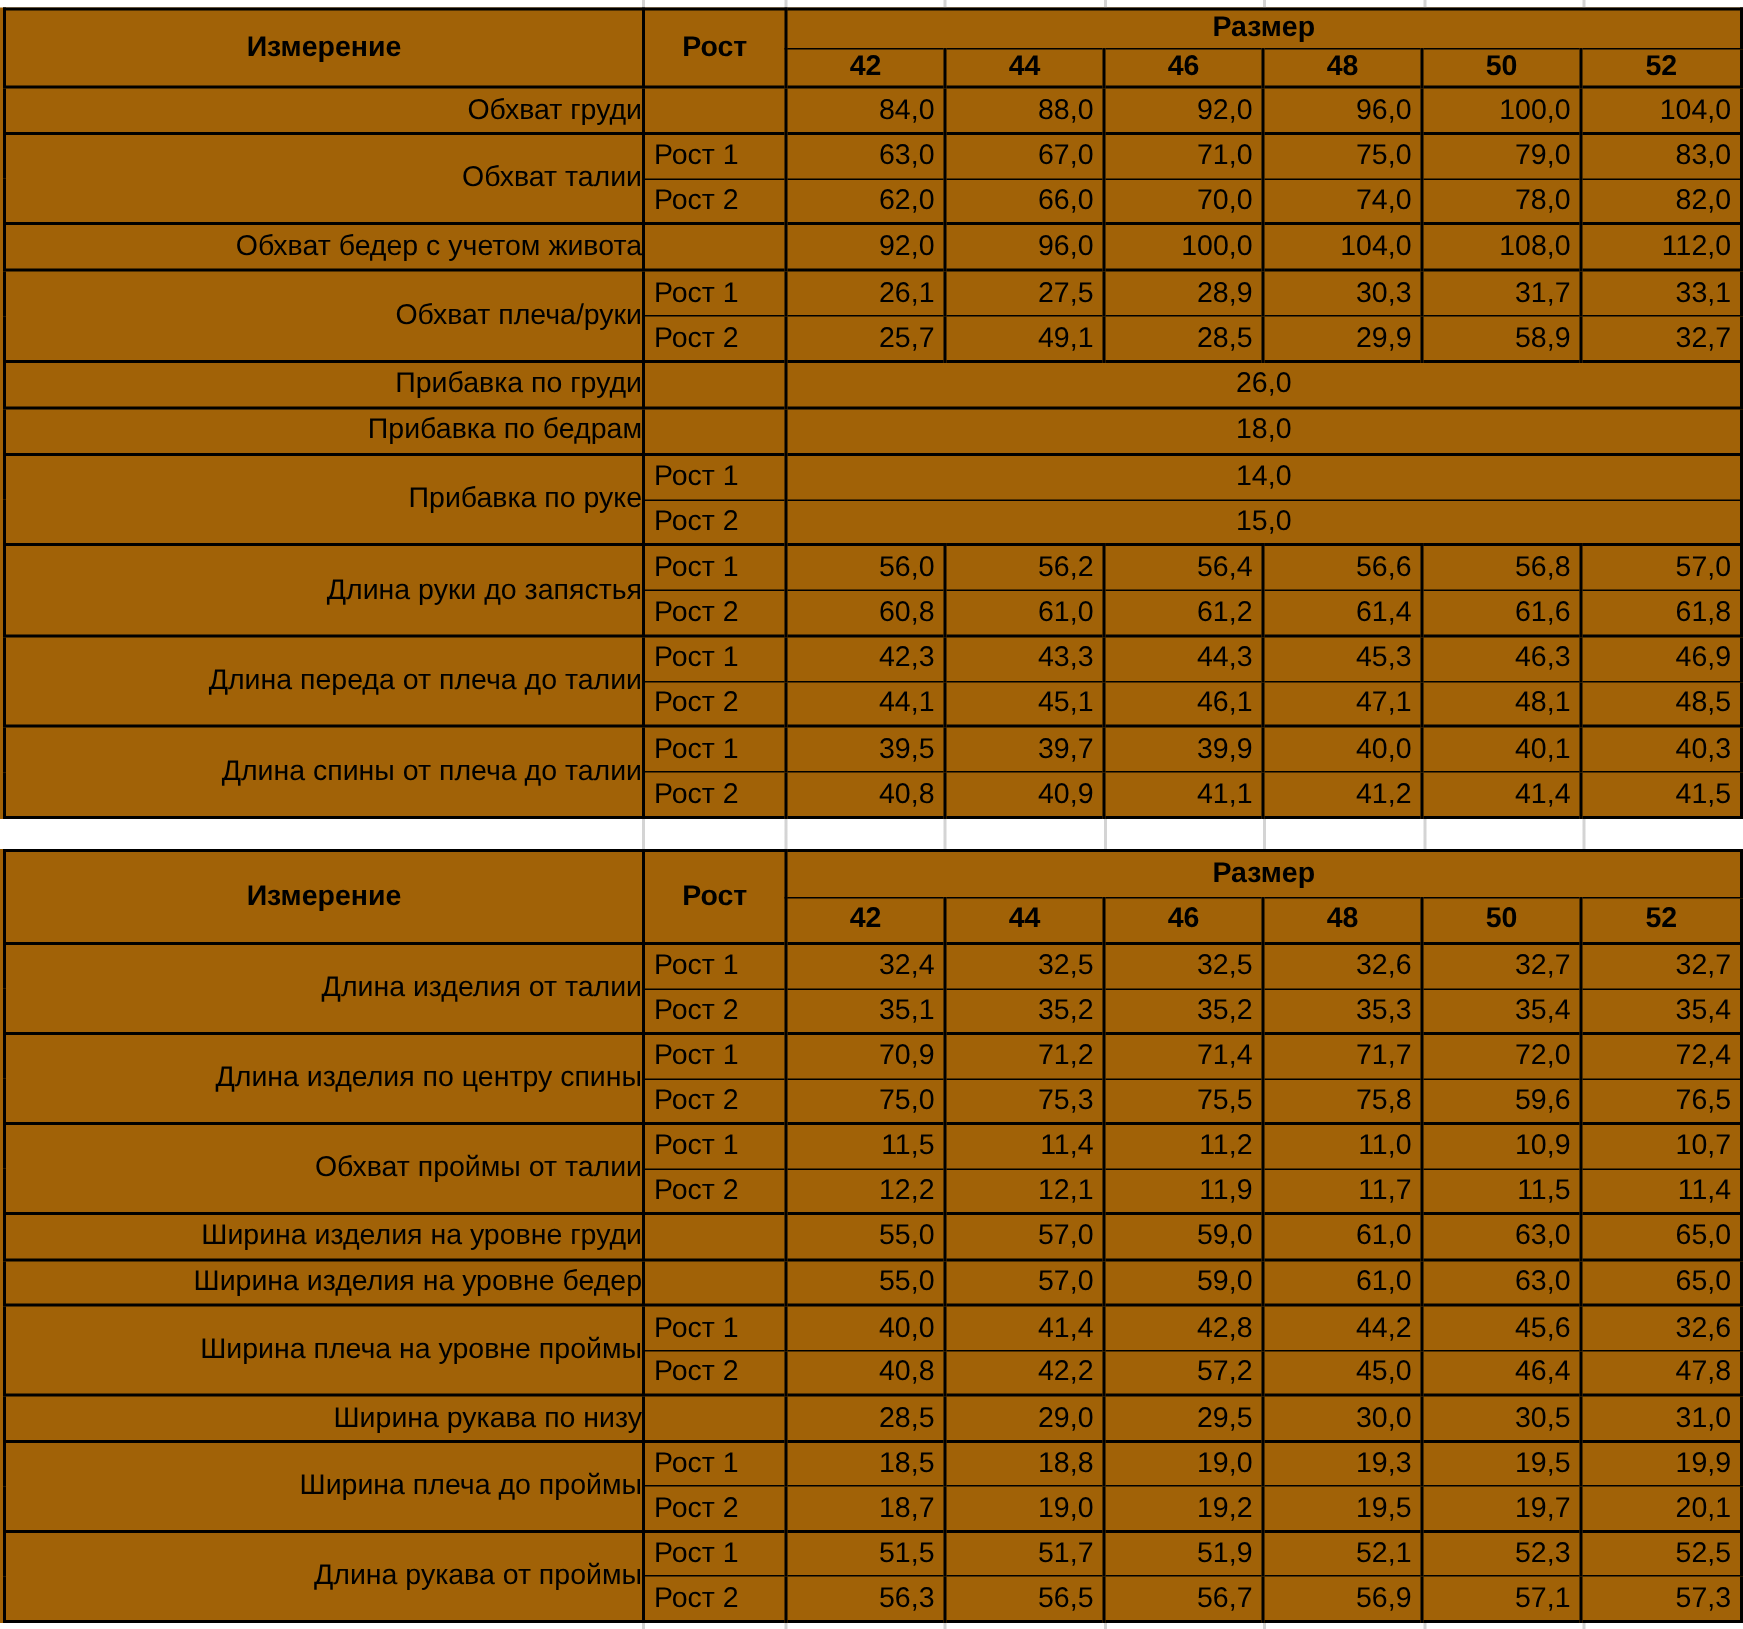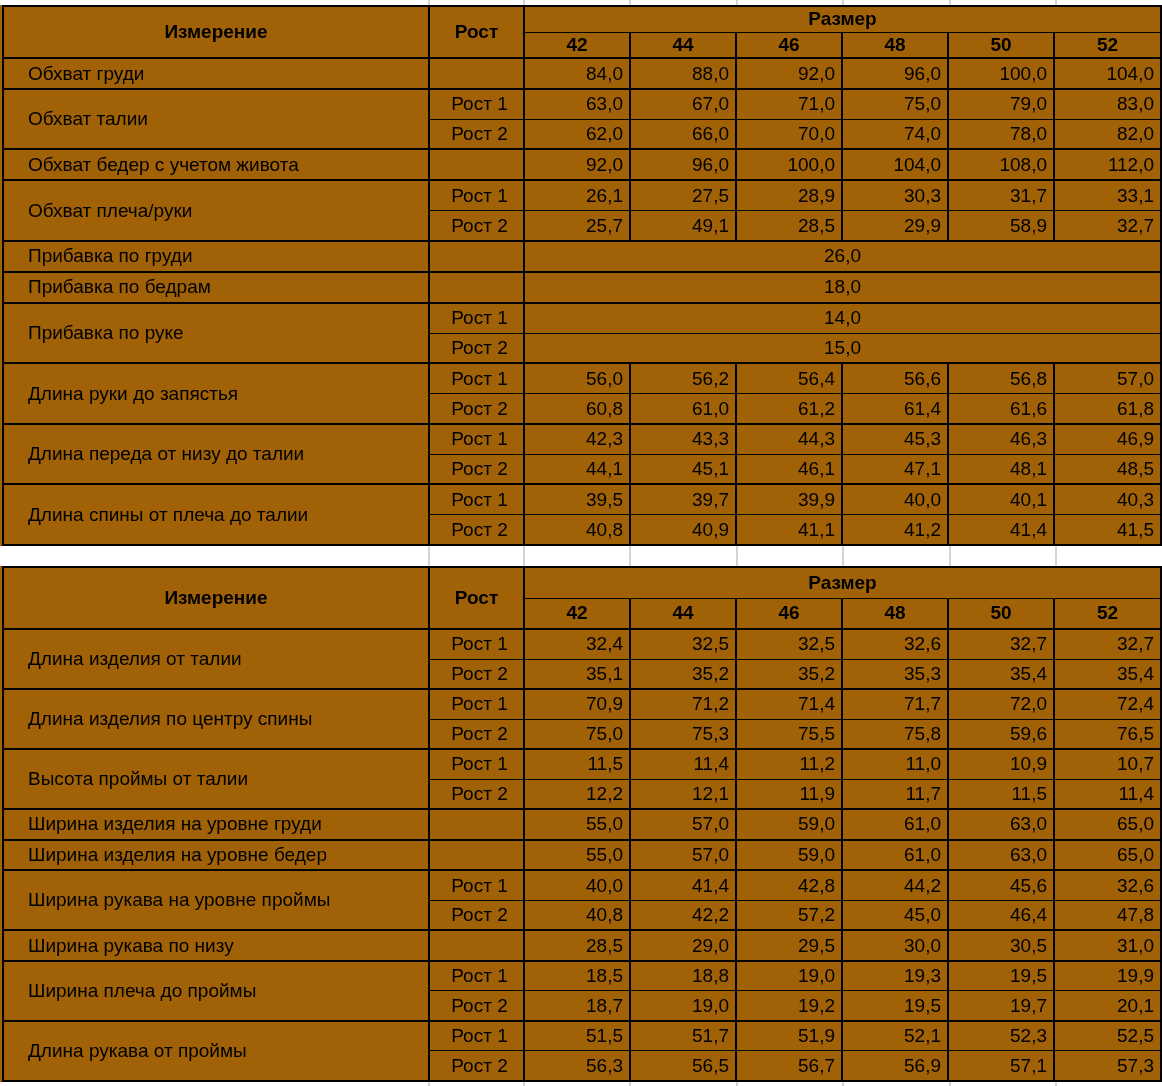--- a/index.html
+++ b/index.html
@@ -50,22 +50,22 @@
     border-top-width:2px;
     border-bottom-width:0;
     overflow:hidden; white-space:nowrap;
     vertical-align:middle;
   }
   tr.sub-row td   { border-top-width:1px; }
   tr.sizes-row th { border-top-width:1px; }
 
   th { font-weight:bold; text-align:center; }
 
-  td.label-cell { text-align:left;  padding-left:24px;  }
-  td.rost-cell  { text-align:center;  padding-left:6px;  }
+  td.label-cell { text-align:right;  padding-left:8px;  }
+  td.rost-cell  { text-align:left;  padding-left:6px;  }
   td.value-cell { text-align:right; padding-right:6px; }
   td.value-cell.merged { text-align:center; padding-right:0; }
 </style>
 </head>
 <body>
 
 <div class="canvas">
 
   <div id="strip-top" class="gridstrip"></div>
   <div id="strip-gap" class="gridstrip"></div>
@@ -188,21 +188,21 @@
         <tr class="sub-row">
           <td class="rost-cell">Рост 2</td>
           <td class="value-cell">60,8</td>
           <td class="value-cell">61,0</td>
           <td class="value-cell">61,2</td>
           <td class="value-cell">61,4</td>
           <td class="value-cell">61,6</td>
           <td class="value-cell">61,8</td>
         </tr>
         <tr>
-          <td class="label-cell" rowspan="2">Длина переда от низу до талии</td>
+          <td class="label-cell" rowspan="2">Длина переда от плеча до талии</td>
           <td class="rost-cell">Рост 1</td>
           <td class="value-cell">42,3</td>
           <td class="value-cell">43,3</td>
           <td class="value-cell">44,3</td>
           <td class="value-cell">45,3</td>
           <td class="value-cell">46,3</td>
           <td class="value-cell">46,9</td>
         </tr>
         <tr class="sub-row">
           <td class="rost-cell">Рост 2</td>
@@ -294,21 +294,21 @@
         <tr class="sub-row">
           <td class="rost-cell">Рост 2</td>
           <td class="value-cell">75,0</td>
           <td class="value-cell">75,3</td>
           <td class="value-cell">75,5</td>
           <td class="value-cell">75,8</td>
           <td class="value-cell">59,6</td>
           <td class="value-cell">76,5</td>
         </tr>
         <tr>
-          <td class="label-cell" rowspan="2">Высота проймы от талии</td>
+          <td class="label-cell" rowspan="2">Обхват проймы от талии</td>
           <td class="rost-cell">Рост 1</td>
           <td class="value-cell">11,5</td>
           <td class="value-cell">11,4</td>
           <td class="value-cell">11,2</td>
           <td class="value-cell">11,0</td>
           <td class="value-cell">10,9</td>
           <td class="value-cell">10,7</td>
         </tr>
         <tr class="sub-row">
           <td class="rost-cell">Рост 2</td>
@@ -333,21 +333,21 @@
           <td class="label-cell" rowspan="1">Ширина изделия на уровне бедер</td>
           <td class="rost-cell"></td>
           <td class="value-cell">55,0</td>
           <td class="value-cell">57,0</td>
           <td class="value-cell">59,0</td>
           <td class="value-cell">61,0</td>
           <td class="value-cell">63,0</td>
           <td class="value-cell">65,0</td>
         </tr>
         <tr>
-          <td class="label-cell" rowspan="2">Ширина рукава на уровне проймы</td>
+          <td class="label-cell" rowspan="2">Ширина плеча на уровне проймы</td>
           <td class="rost-cell">Рост 1</td>
           <td class="value-cell">40,0</td>
           <td class="value-cell">41,4</td>
           <td class="value-cell">42,8</td>
           <td class="value-cell">44,2</td>
           <td class="value-cell">45,6</td>
           <td class="value-cell">32,6</td>
         </tr>
         <tr class="sub-row">
           <td class="rost-cell">Рост 2</td>

